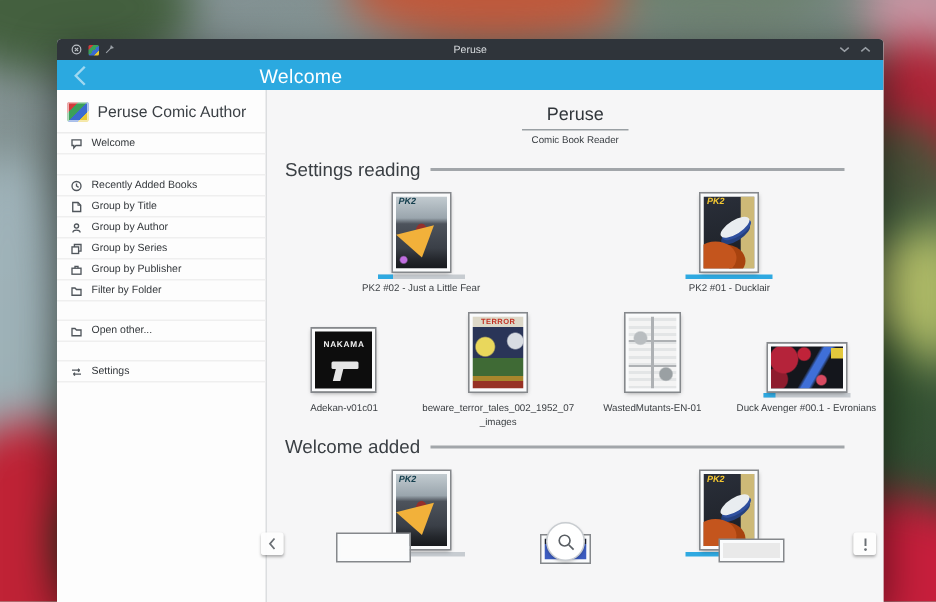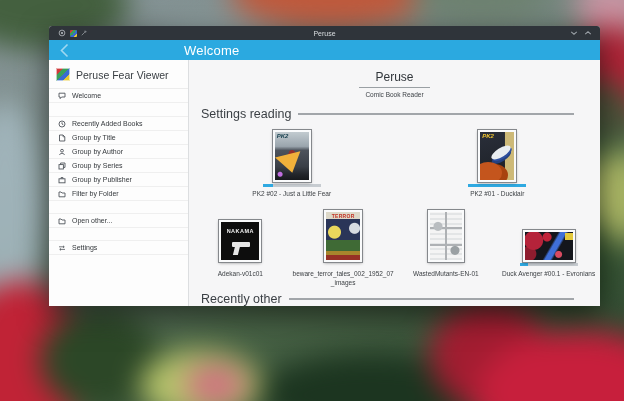--- a/index.html
+++ b/index.html
@@ -4,21 +4,21 @@
 <style>
   * { margin:0; padding:0; box-sizing:border-box; }
   html,body { width:624px; height:401px; overflow:hidden; font-family:"Liberation Sans", sans-serif; }
 
   
   .desktop { position:absolute; inset:0; background:linear-gradient(160deg,#8a979c 0%,#75877f 35%,#4a6548 65%,#273f28 100%); overflow:hidden; }
   .blobs { position:absolute; inset:-20px; filter:blur(14px); }
   .blob { position:absolute; border-radius:50%; }
 
   
-  .window { position:absolute; left:49px; top:26px; width:551px; height:280px; border-radius:3px 3px 0 0;
+  .window { position:absolute; left:38px; top:26px; width:551px; height:376px; border-radius:3px 3px 0 0;
             box-shadow:0 10px 30px rgba(0,0,0,.55); overflow:hidden; background:#f6f6f7; }
   .titlebar { height:14px; background:#2f343a; display:flex; align-items:center; position:relative; }
   .tb-left { display:flex; align-items:center; gap:4px; padding-left:9px; }
   .tb-title { position:absolute; left:0; right:0; text-align:center; font-size:7px; color:#dadee1; }
   .tb-right { margin-left:auto; display:flex; align-items:center; gap:6px; padding-right:8px; }
   .tb-btn { display:flex; align-items:center; }
   .appicon-sm { width:7px; height:7px; border-radius:1px;
       background:linear-gradient(135deg,#d03b3b 0 25%,#3ba05a 25% 50%,#3b6bd0 50% 75%,#e9cココ33 75%); }
   .appicon-sm, .appicon-lg { background:linear-gradient(135deg,#d03b3b 0 26%,#3ba05a 26% 50%,#3b6bd0 50% 74%,#e9c933 74%); }
 
@@ -187,21 +187,21 @@
         </svg>
     </span>
     <span class="appheader-title">Welcome</span>
   </div>
 
   <div class="wbody">
 
     <aside class="sidebar">
       <div class="sb-header">
         <span class="appicon-lg"></span>
-        <span class="sb-app-title">Peruse Fear Viewer</span>
+        <span class="sb-app-title">Peruse Comic Author</span>
       </div>
 
       <div class="sb-item">
         <span class="sb-icon">
           <svg width="8" height="8" viewBox="0 0 8 8">
               <path d="M1 1.2 H7 V5 H3.6 L2.2 6.6 V5 H1 Z" fill="none" stroke="#50565c" stroke-width=".9"></path>
             </svg>
         </span>
         <span class="lbl">Welcome</span>
       </div>
@@ -369,21 +369,21 @@
                 <div class="progress">
                   <i style="width: 15%;"></i>
                 </div>
               </div>
             <div class="tile-label">Duck Avenger #00.1 - Evronians</div>
           </div>
         </div>
       </div>
 
       <div class="section-head" style="margin-top:5px;">
-        <h2>Recently other</h2>
+        <h2>Welcome added</h2>
         <div class="rule"></div>
       </div>
 
       <div class="grid-row" style="margin-top:2px;">
         <div class="cell">
           <div class="tile">
             <div class="cover-slot">
                 <div class="cover portrait" data-cover="pk2-02">
               <span class="logo-pk2">PK2</span>
             </div>

